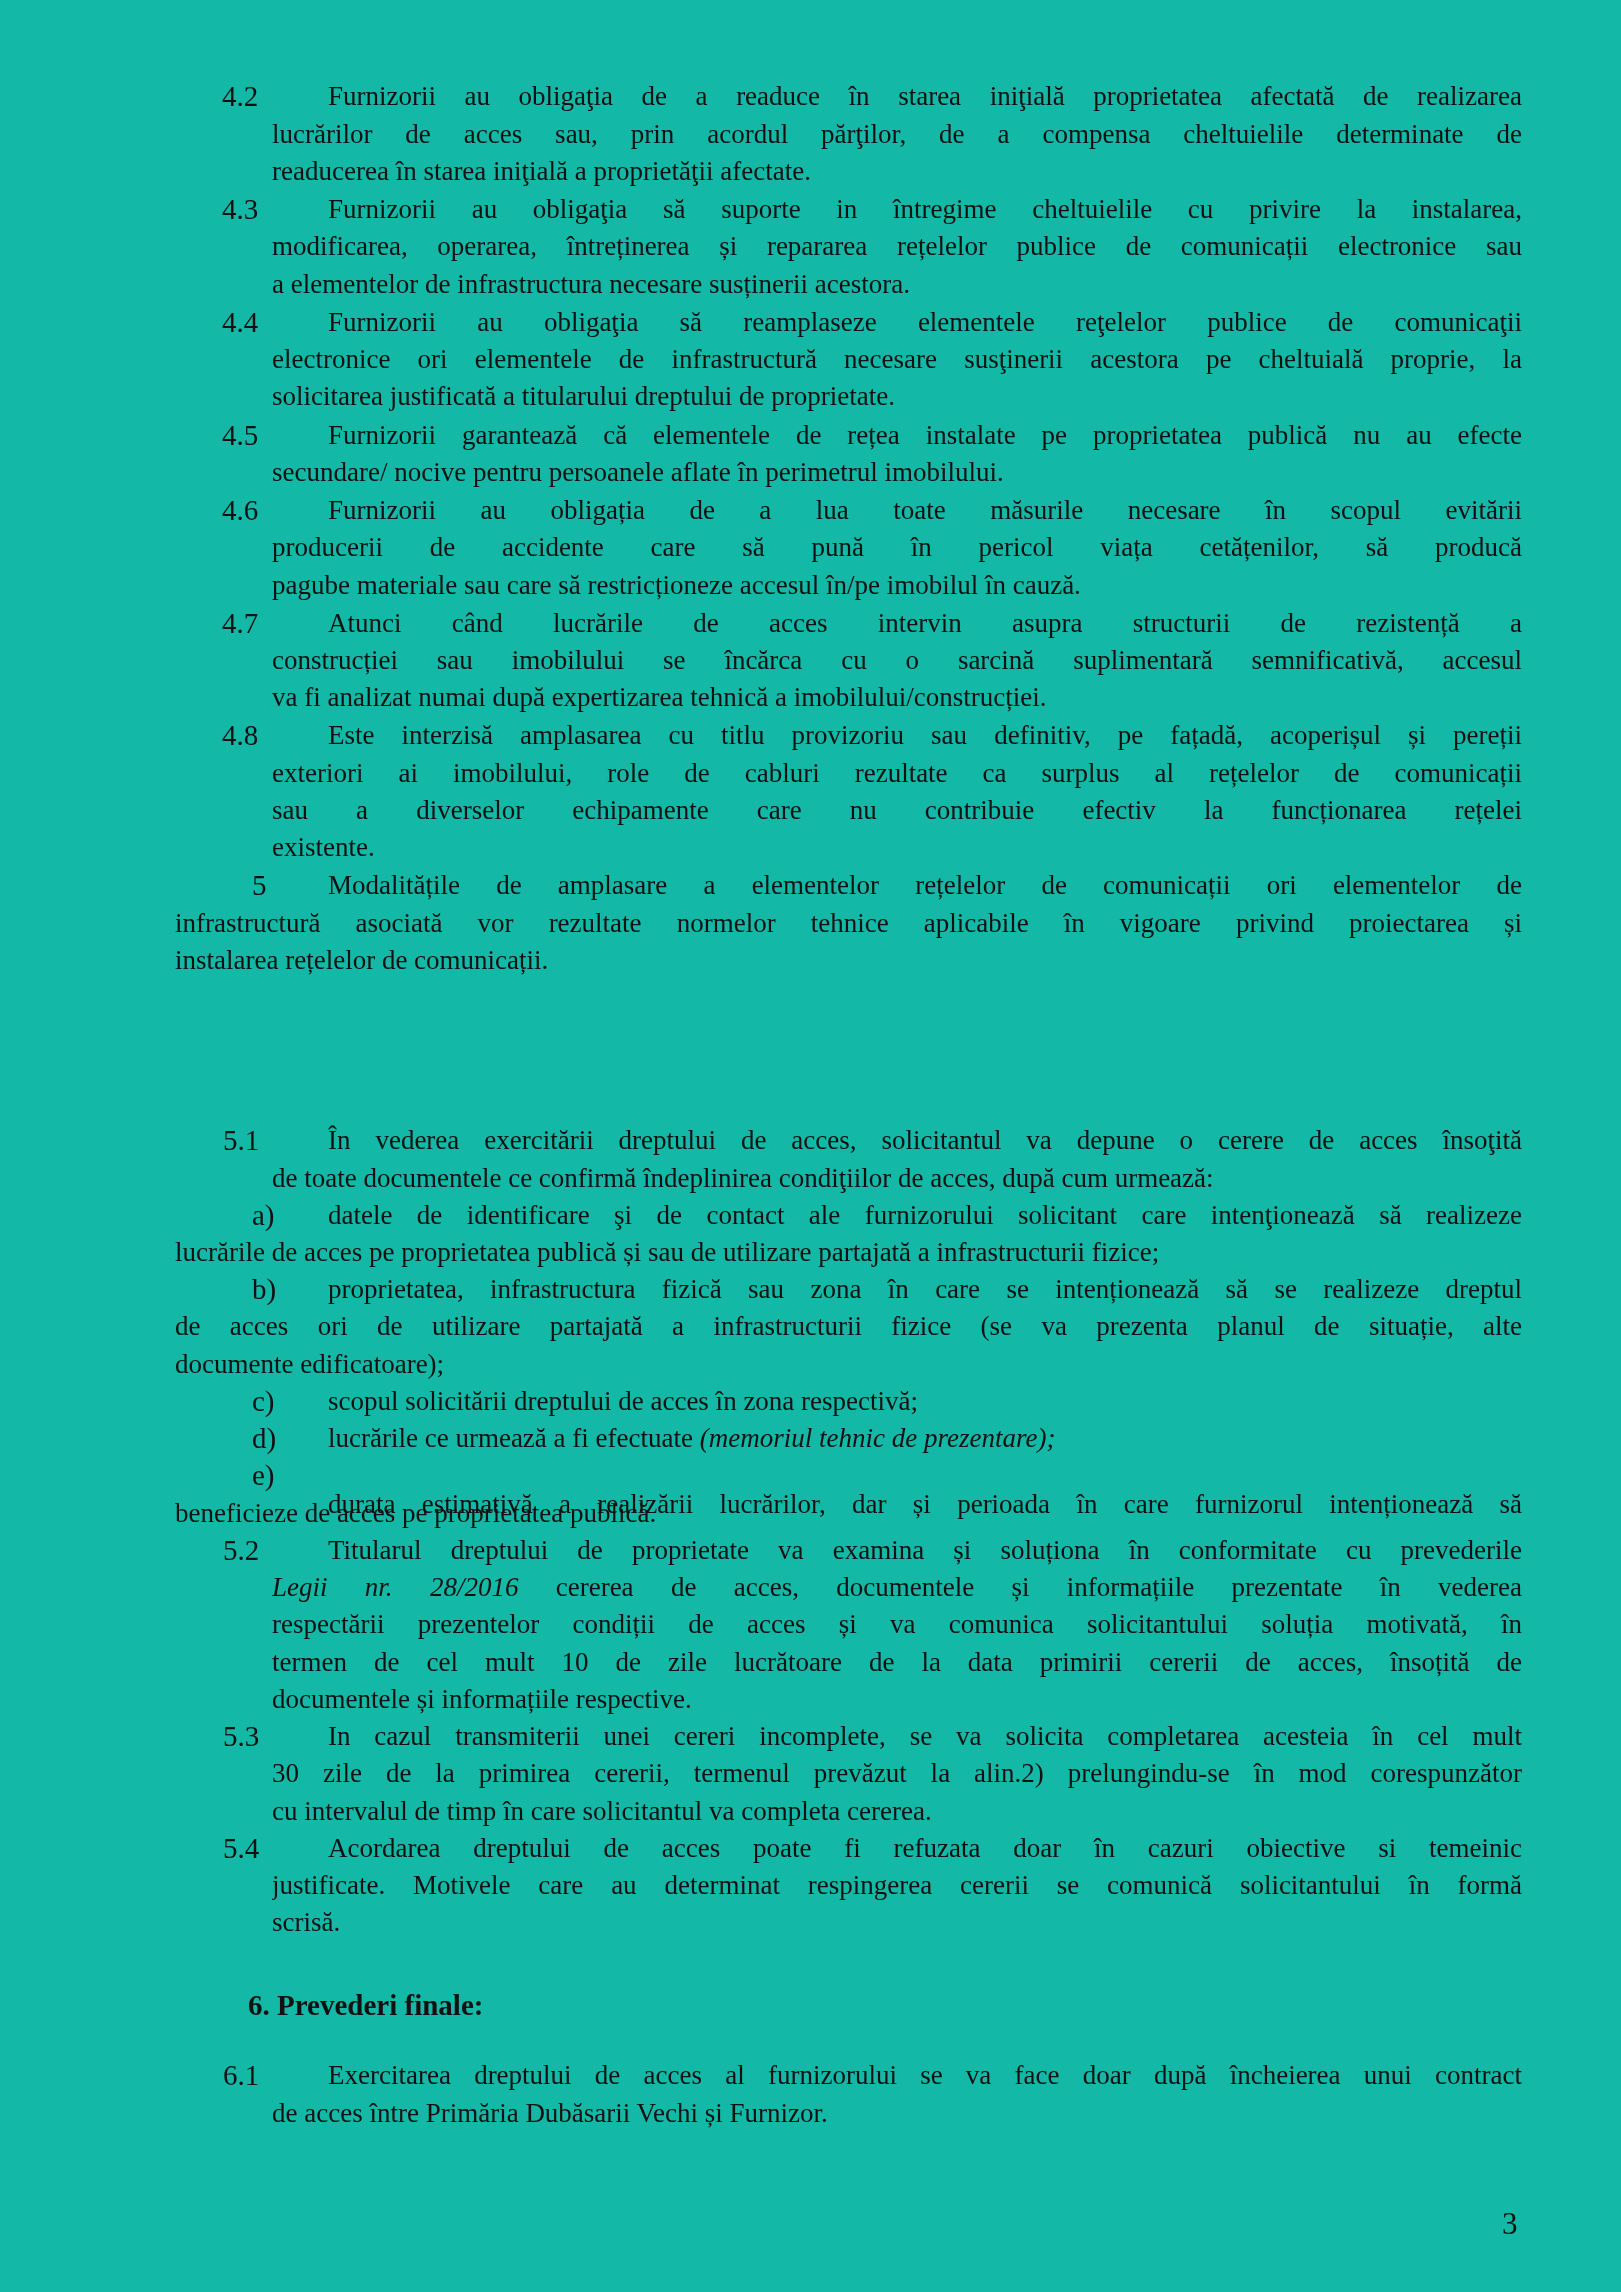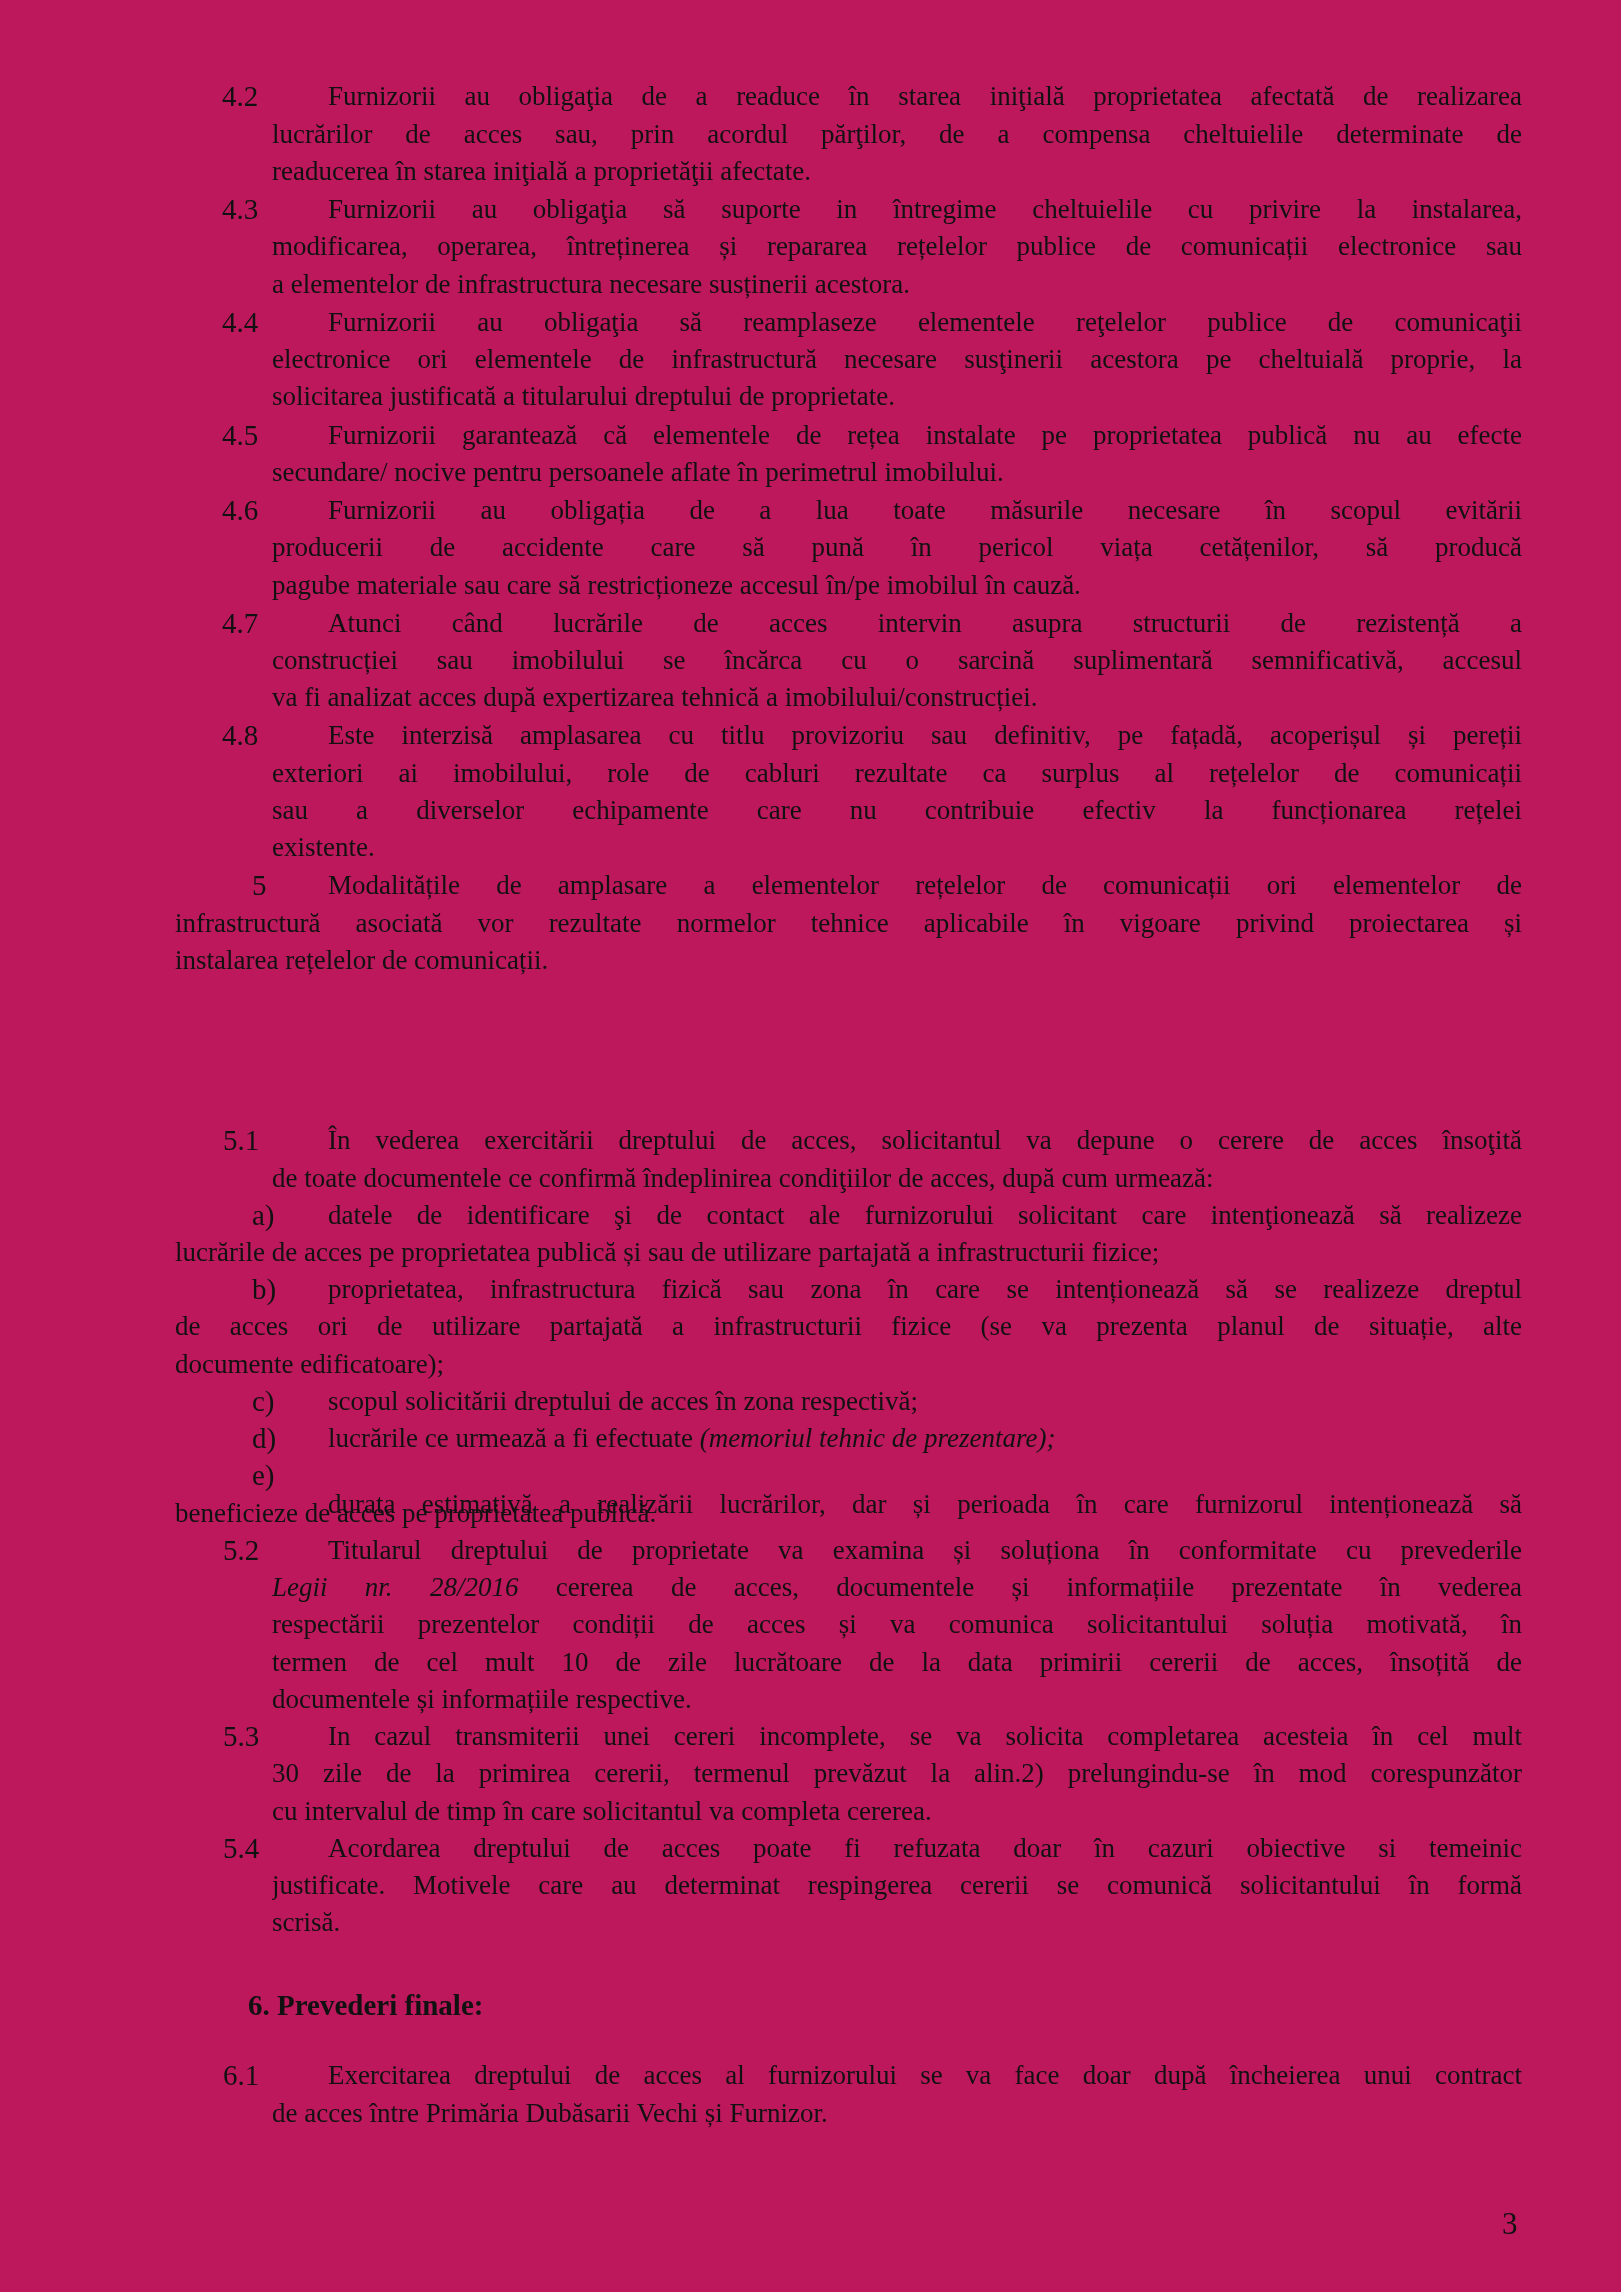--- a/index.html
+++ b/index.html
@@ -1,18 +1,18 @@
 <!DOCTYPE html>
 <html><head>
 <meta charset="utf-8">
 <style>
   html, body { margin: 0; padding: 0; background: #ffffff; }
   body { width: 1621px; height: 2293px; position: relative; overflow: hidden;
          font-family: "Liberation Serif", "DejaVu Serif", serif; color: #111111; }
-  .page { position: absolute; left: 0; top: 0; width: 1621px; height: 2293px; background: #be185d; }
+  .page { position: absolute; left: 0; top: 0; width: 1621px; height: 2293px; background: #14b8a6; }
   .line { position: absolute; height: 37px; line-height: 37px; font-size: 27px; white-space: nowrap; right: 99px; }
   .line.j { text-align: justify; text-align-last: justify; white-space: normal; overflow: hidden; }
   .num { position: absolute; font-size: 29px; line-height: 37px; height: 37px; white-space: nowrap; }
   .heading { position: absolute; font-size: 29px; line-height: 37px; font-weight: bold; white-space: nowrap; }
   .pageno { position: absolute; font-size: 31px; line-height: 37px; }
   em, .it { font-style: italic; }
 </style>
 </head>
 <body>
 
@@ -49,21 +49,21 @@
     <span class="num" style="left:222px; top:492px;">4.6</span>
     <div class="line j" style="left:328px; top:492px;">Furnizorii au obligația de a lua toate măsurile necesare în scopul evitării</div>
     <div class="line j" style="left:272px; top:529px;">producerii de accidente care să pună în pericol viața cetățenilor, să producă</div>
     <div class="line" style="left:272px; top:567px;">pagube  materiale sau care să restricționeze accesul în/pe imobilul în cauză.</div>
   </div>
 
   <div>
     <span class="num" style="left:222px; top:605px;">4.7</span>
     <div class="line j" style="left:328px; top:605px;">Atunci când lucrările de acces intervin asupra structurii de rezistență a</div>
     <div class="line j" style="left:272px; top:642px;">construcției sau imobilului se încărca cu o sarcină suplimentară semnificativă, accesul</div>
-    <div class="line" style="left:272px; top:679px;">va fi analizat acces după expertizarea tehnică a imobilului/construcției.</div>
+    <div class="line" style="left:272px; top:679px;">va fi analizat numai după expertizarea tehnică a imobilului/construcției.</div>
   </div>
 
   <div>
     <span class="num" style="left:222px; top:717px;">4.8</span>
     <div class="line j" style="left:328px; top:717px;">Este interzisă amplasarea cu titlu provizoriu sau definitiv, pe fațadă, acoperișul  și pereții</div>
     <div class="line j" style="left:272px; top:755px;">exteriori ai imobilului, role de cabluri rezultate ca surplus al rețelelor de comunicații</div>
     <div class="line j" style="left:272px; top:792px;">sau a diverselor echipamente care nu contribuie efectiv la funcționarea rețelei</div>
     <div class="line" style="left:272px; top:829px;">existente.</div>
   </div>
 

